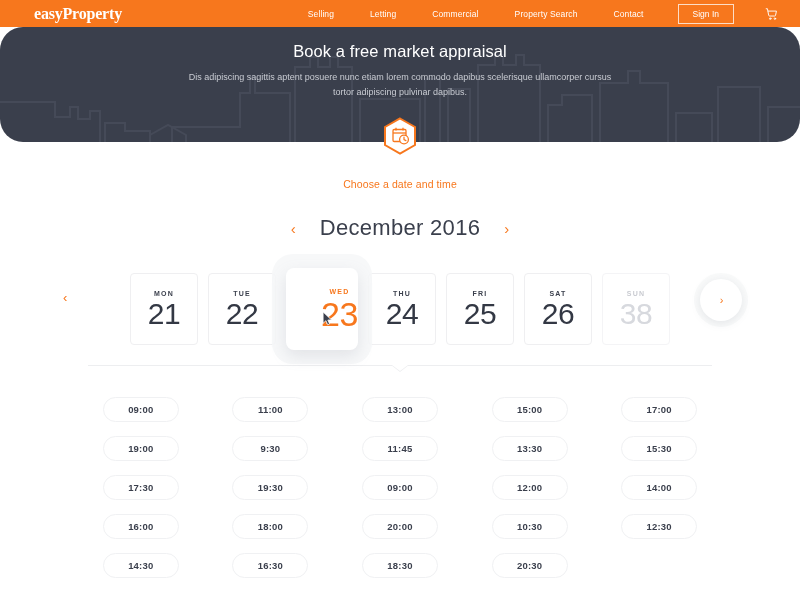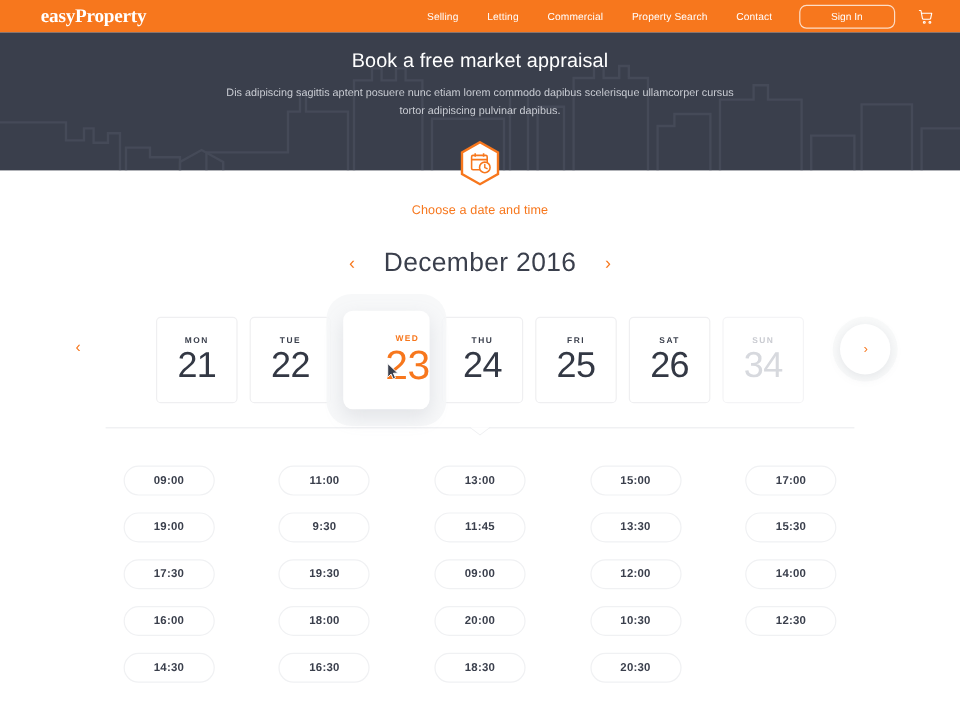--- a/index.html
+++ b/index.html
@@ -26,57 +26,58 @@
     font-weight: bold;
     font-size: 16px;
     color: #ffffff;
     letter-spacing: -0.2px;
     white-space: nowrap;
   }
   .nav {
     margin-left: auto;
     display: flex;
     align-items: center;
-    gap: 0;
+    gap: 12px;
   }
   .nav-link {
     color: #ffffff;
     font-size: 8.5px;
     padding: 0 12px;
     white-space: nowrap;
     cursor: pointer;
     letter-spacing: 0.1px;
   }
   .signin-btn {
     margin-left: 10px;
     border: 1px solid rgba(255,255,255,0.75);
-    border-radius: 6px;
+    border-radius: 0;
     color: #ffffff;
     font-size: 8.5px;
-    padding: 4px 26px;
+    padding: 4px 14px;
     cursor: pointer;
     white-space: nowrap;
   }
   .cart-icon {
     margin-left: 18px;
     margin-right: 6px;
     width: 16px;
     height: 16px;
     display: flex;
     align-items: center;
     justify-content: center;
     cursor: pointer;
   }
 
   
   .hero {
     position: relative;
     height: 115px;
     background: #3A3F4C;
     overflow: hidden;
+    border-radius: 23px;
   }
   .skyline {
     position: absolute;
     left: 0; right: 0; bottom: 0;
     width: 800px;
     height: 115px;
     opacity: 1;
   }
   .hero-inner {
     position: relative;
@@ -108,21 +109,21 @@
     transform: translateX(-50%);
     z-index: 10;
     width: 34px;
     height: 38px;
   }
 
   .choose-label {
     text-align: center;
     color: #F7771D;
     font-size: 10.5px;
-    margin-top: 27px;
+    margin-top: 36px;
     letter-spacing: 0.1px;
   }
 
   
   .month-row {
     display: flex;
     align-items: center;
     justify-content: center;
     gap: 24px;
     margin-top: 25px;
@@ -407,21 +408,21 @@
       <div class="day-num">25</div>
     </div>
 
     <div class="day-card">
       <div class="day-name">SAT</div>
       <div class="day-num">26</div>
     </div>
 
     <div class="day-card disabled">
       <div class="day-name">SUN</div>
-      <div class="day-num">34</div>
+      <div class="day-num">38</div>
     </div>
 
   </div>
 
   <div class="day-nav-right">
     <span>›</span>
   </div>
 </div>
 
 <div class="divider-wrap">

